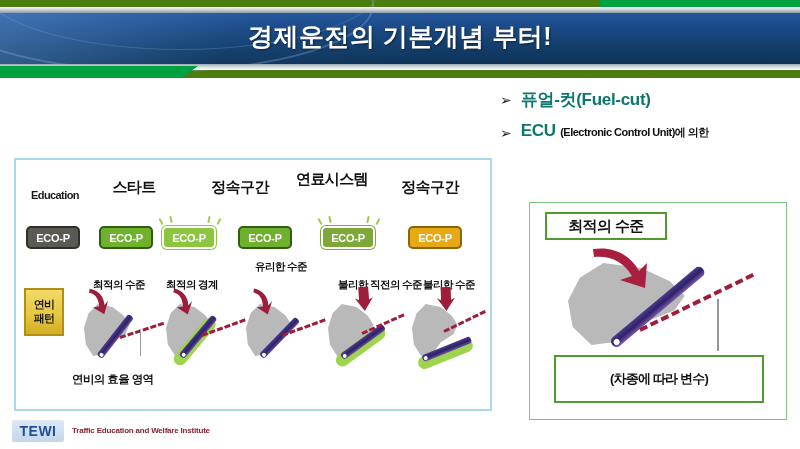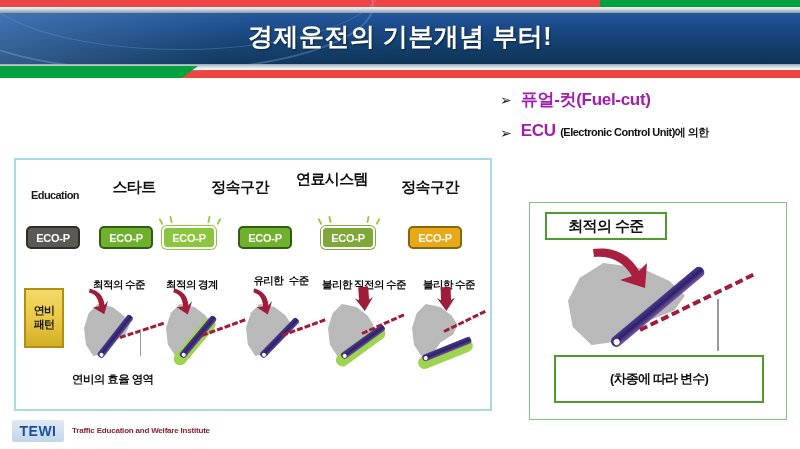--- a/index.html
+++ b/index.html
@@ -10,21 +10,21 @@
     width: 800px; height: 449px;
     position: relative; overflow: hidden;
     font-family: "Liberation Sans", "DejaVu Sans", sans-serif;
   }
 
   
   .banner {
     position: absolute; left: 0; top: 0;
     width: 800px; height: 78px;
     overflow: hidden;
-    background: #ef4444;
+    background: #4d7c0f;
   }
   .banner-green-top {
     position: absolute; right: 0; top: 0;
     width: 200px; height: 14px;
     background: #00a23f;
   }
   .banner-blue {
     position: absolute; left: 0; top: 12px;
     width: 800px; height: 52px;
     background: linear-gradient(180deg,#23589c 0%, #1d4c8c 22%, #14406f 60%, #0e3356 100%);
@@ -83,21 +83,21 @@
   .bullets {
     position: absolute; left: 500px; top: 88px; width: 300px;
   }
   .bullet-row { display: flex; align-items: flex-start; margin-bottom: 10px; }
   .bullet-mark {
     color: #222; font-size: 14px; line-height: 1;
     margin-right: 9px; margin-top: 5px; flex: 0 0 auto;
   }
   .bullet-body { flex: 1 1 auto; }
   .bullet-main {
-    font-size: 17px; font-weight: bold; color: #a21caf;
+    font-size: 17px; font-weight: bold; color: #0f766e;
     letter-spacing: -0.3px; white-space: nowrap;
   }
   .bullet-small {
     font-size: 11px; font-weight: bold; color: #111;
     letter-spacing: -0.5px;
   }
   .bullet-sub {
     font-size: 16px; font-weight: bold; color: #5a3fbe;
     letter-spacing: -0.4px; margin-top: 1px; white-space: nowrap;
   }
@@ -144,21 +144,21 @@
 
   .glow { position:absolute; pointer-events:none; }
   .glow i {
     position:absolute; display:block;
     width:2px; height:7px; background:#9ecb4f; border-radius:1px;
   }
 
   
   .yellowbox {
     position: absolute;
-    width: 40px; height: 60px;
+    width: 40px; height: 48px;
     background: linear-gradient(180deg,#f2d96a 0%,#e8c742 55%,#d3ae25 100%);
     border: 2px solid #b08f14;
     display: flex; flex-direction: column;
     align-items: center; justify-content: center;
     font-size: 11px; font-weight: bold; color: #151515;
     letter-spacing: -0.8px; line-height: 1.25;
     box-sizing: border-box;
   }
 
   
@@ -357,22 +357,22 @@
     <i style="left:62px; top:2px; transform:rotate(28deg);"></i>
   </div>
 
   <div class="yellowbox" style="left:8px; top:128px;">
     <span>연비</span>
     <span>패턴</span>
   </div>
 
   <div class="caption" style="left:58px;  top:118px; width:90px;">최적의 수준</div>
   <div class="caption" style="left:131px; top:118px; width:90px;">최적의 경계</div>
-  <div class="caption" style="left:220px; top:114px; width:90px;font-family:Liberation Mono, monospace;">유리한 수준</div>
-  <div class="caption" style="left:290px; top:118px; width:116px;">불리한 직전의 수준</div>
+  <div class="caption" style="left:220px; top:100px; width:90px;">유리한 수준</div>
+  <div class="caption" style="left:306px; top:118px; width:116px;">불리한 직전의 수준</div>
   <div class="caption" style="left:392px; top:118px; width:82px;">불리한 수준</div>
 
   <div class="cell" style="left:66px; top:134px;">
     <div class="foot"></div>
     <div class="pedal" style="left:20px; top:58px; transform:rotate(-52deg);"></div>
     <div class="dashline" style="left:38px; top:42px; transform:rotate(-18deg);"></div>
     <div class="vline" style="left:58px; top:36px;"></div>
     <div class="arrow-red" style="left:4px; top:-6px; transform:rotate(8deg);">
       <svg viewBox="0 0 22 26">
           <path d="M2 2 C10 2 17 7 19 16 L22 11 L20 25 L8 20 L14 18 C12 10 8 6 2 6 Z" fill="currentColor"></path>

